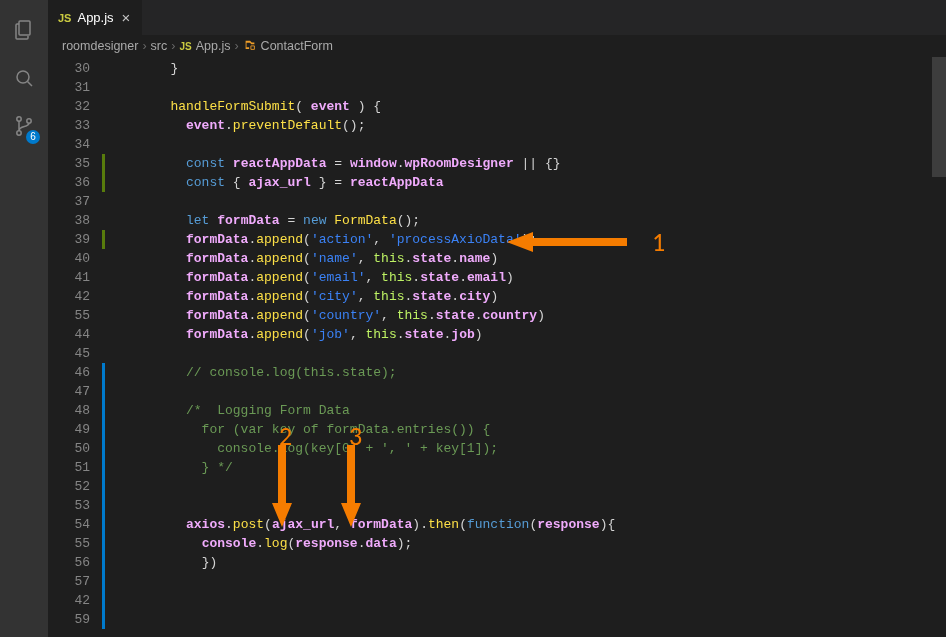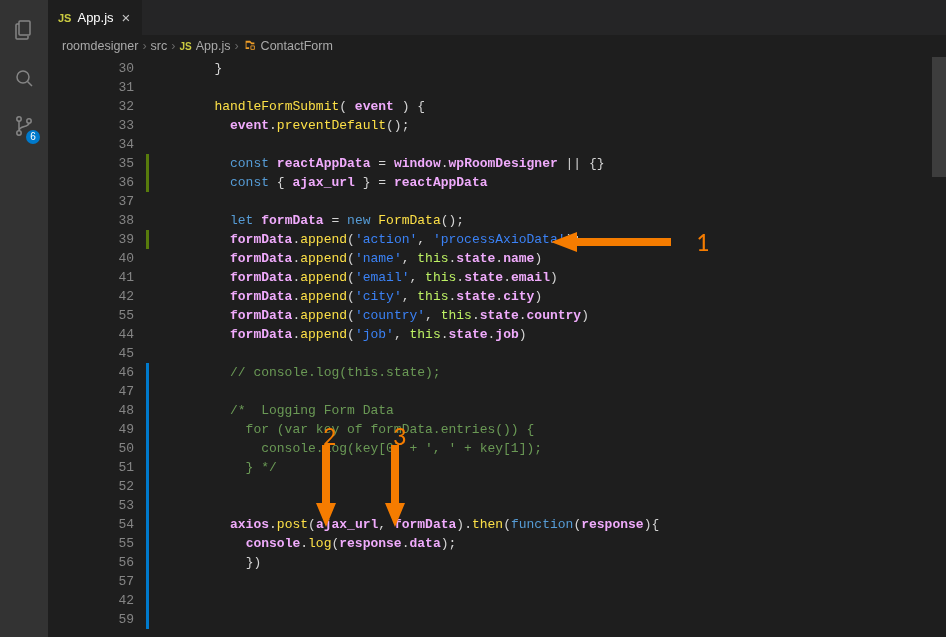--- a/index.html
+++ b/index.html
@@ -101,21 +101,21 @@
     font-family: -apple-system, 'Segoe UI', sans-serif;
     font-size: 12.5px;
     color: #a9a9a9;
   }
   .breadcrumb .sep { color: #6a6a6a; }
   .breadcrumb .seg { display: inline-flex; align-items: center; gap: 4px; }
   .bc-icon-js { color: #cbcb41; font-weight: bold; font-size: 10px; }
   .bc-icon-class { color: #ee9d28; }
 
   
-  .editor-wrap { position: relative; flex: 1; margin-left: 44px; }
+  .editor-wrap { position: relative; flex: 1; }
   .editor {
     position: absolute;
     inset: 0;
     display: flex;
   }
   .gutter {
     width: 54px;
     background: #1e1e1e;
     text-align: right;
     color: #858585;

